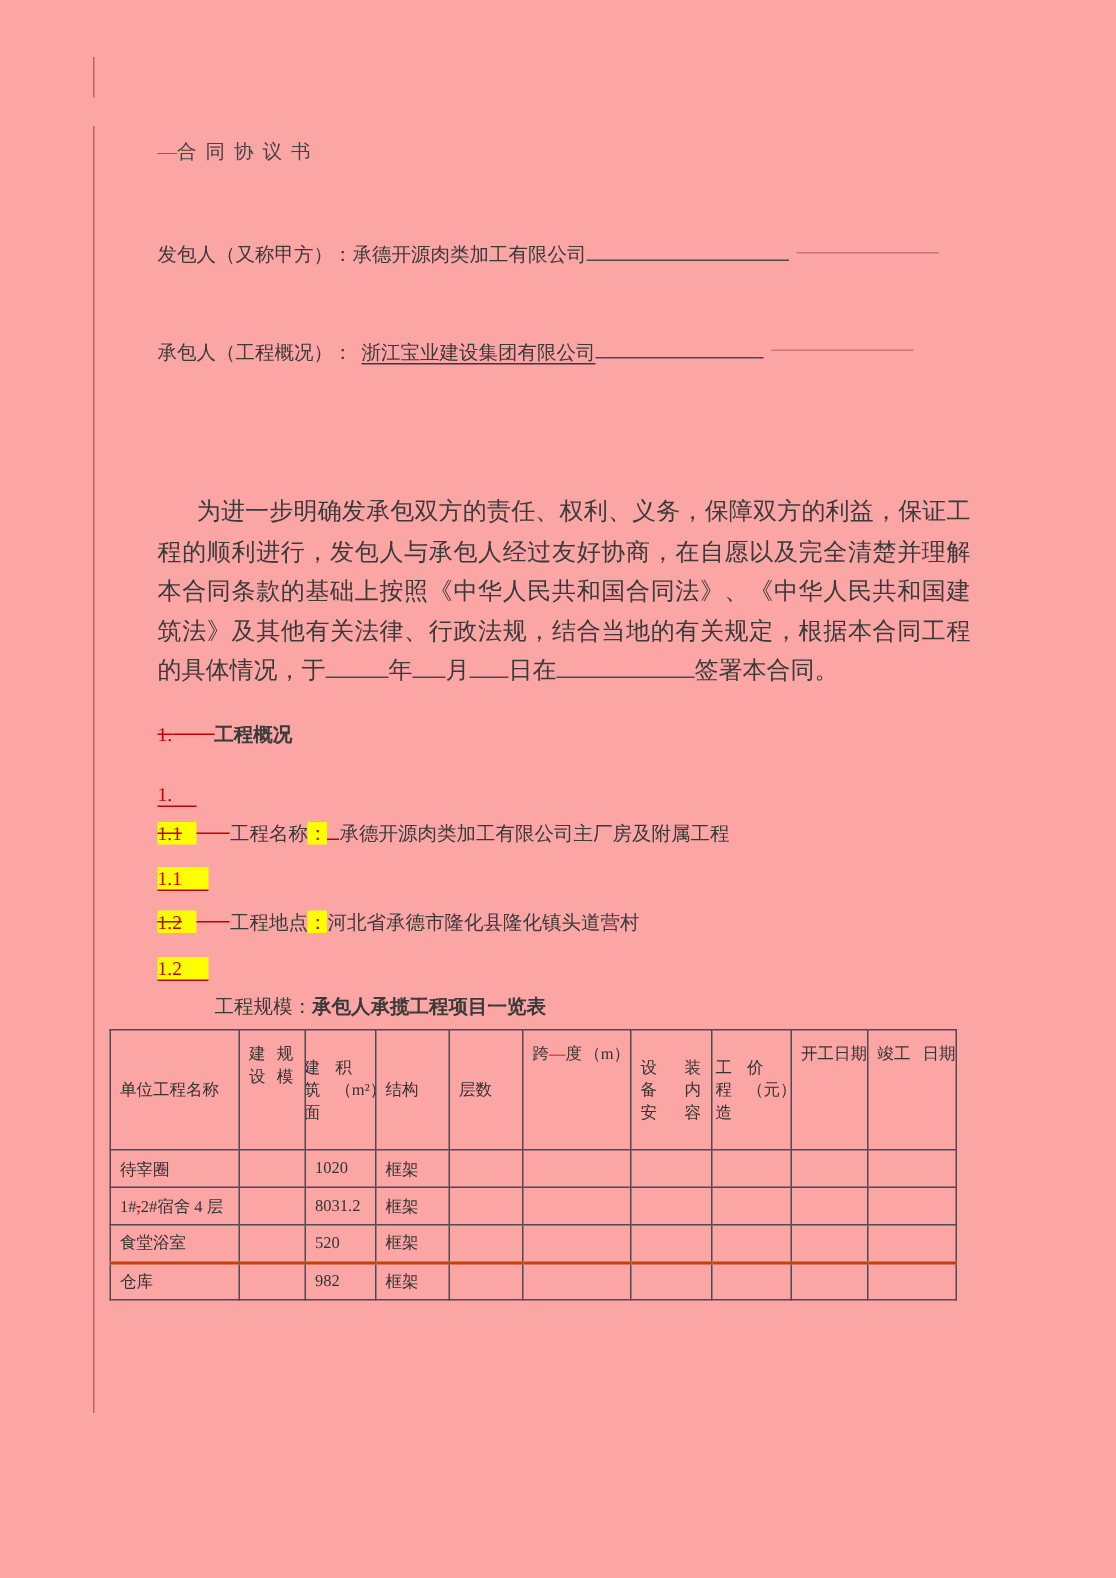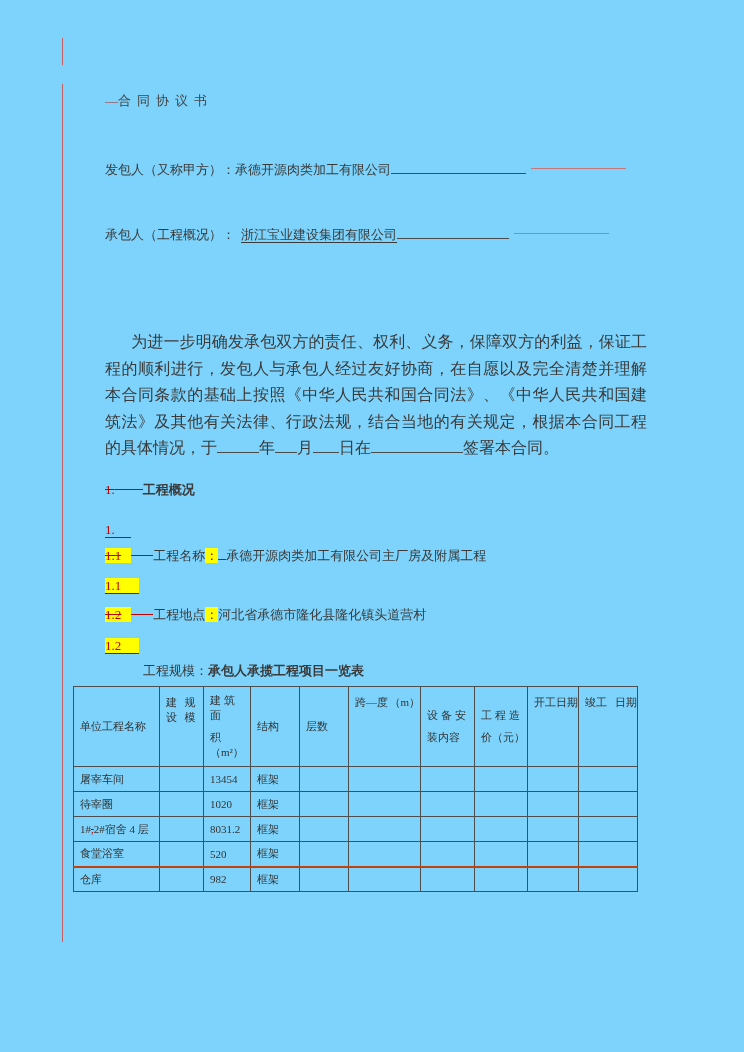--- a/index.html
+++ b/index.html
@@ -1,20 +1,20 @@
 <!DOCTYPE html>
 <html><head>
 <meta charset="utf-8">
 <style>
   * { margin:0; padding:0; box-sizing:border-box; }
   html,body { background:#ffffff; }
   .page {
     position:relative;
     width:744px; height:1052px;
-    background:#7dd3fc;
+    background:#fca5a5;
     outline:1px solid #ededed;
     font-family:"Liberation Serif","DejaVu Serif",serif;
     color:#3a3a3a;
     overflow:hidden;
   }
 
   
   .change-bar { position:absolute; width:1px; background:#c46060; }
   .del-red { color:#c00000; text-decoration:line-through; text-decoration-color:#c00000; }
   .ins-red { color:#c00000; border-bottom:1px solid #c00000; }
@@ -44,21 +44,21 @@
     font-size:11px; color:#333;
   }
   table.proj th, table.proj td {
     border:1px solid #4d4d4d;
     font-weight:normal; text-align:left; vertical-align:middle;
     padding:0 0 0 6px; overflow:hidden;
   }
   table.proj thead tr { height:80px; }
   table.proj tbody tr { height:25px; }
   th .vspread { display:flex; flex-direction:row; justify-content:space-between; height:64px; padding:0; }
-  th .vcenter2 { display:flex; flex-direction:column; justify-content:center; gap:7px; }
+  th .vcenter2 { display:flex; justify-content:center; gap:7px; }
   th .ls { letter-spacing:3px; }
   tr.page-break td { border-top:2px solid #c2410c; }
   .cell-red-dash { color:#c00000; }
 </style>
 </head>
 <body>
 
 <div class="page">
 
   <div class="change-bar" style="left:62px; top:38px; height:27px;"></div>
@@ -165,32 +165,20 @@
         <th>
           <div class="vspread">
               <span>竣工</span>
               <span>日期</span>
             </div>
         </th>
       </tr>
     </thead>
     <tbody>
       <tr>
-        <td>屠宰车间</td>
-        <td></td>
-        <td>13454</td>
-        <td>框架</td>
-        <td></td>
-          <td></td>
-          <td></td>
-          <td></td>
-          <td></td>
-          <td></td>
-      </tr>
-      <tr>
         <td>待宰圈</td>
         <td></td>
         <td>1020</td>
         <td>框架</td>
         <td></td>
           <td></td>
           <td></td>
           <td></td>
           <td></td>
           <td></td>

